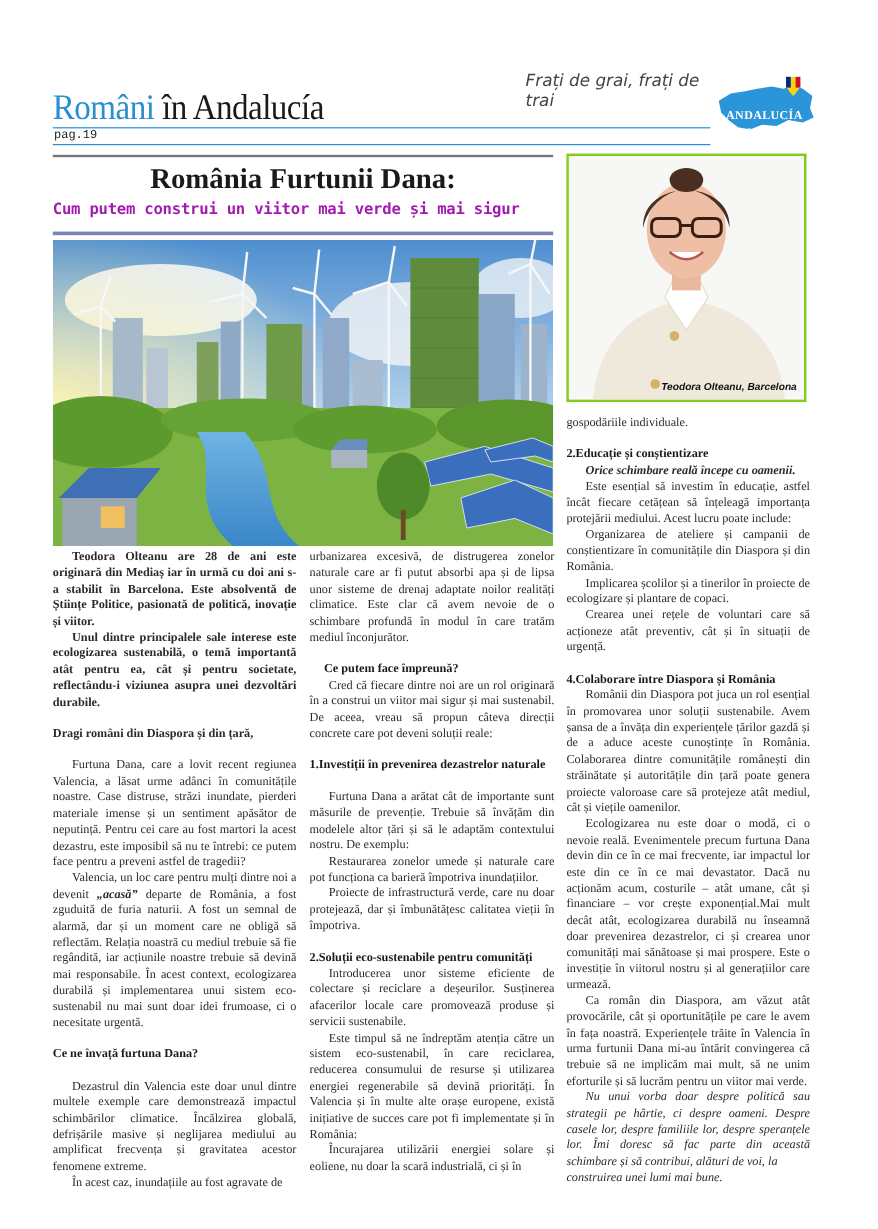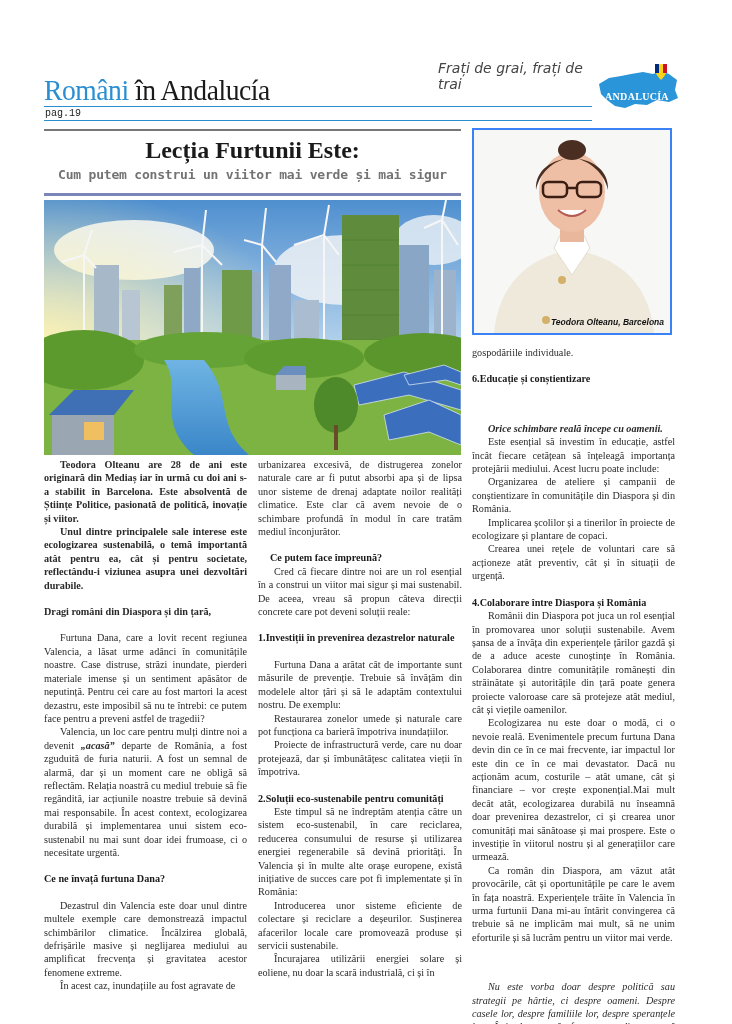--- a/index.html
+++ b/index.html
@@ -15,36 +15,36 @@
   .rule-bot { position: absolute; left: 44px; top: 120px; width: 548px; height: 1px; background: #2a8fd0; }
   .pag { position: absolute; left: 45px; top: 108px; font-family: Liberation Mono, monospace; font-size: 10px; color: #222; }
 
   .logo { position: absolute; left: 595px; top: 62px; width: 84px; height: 50px; }
   .logo-text1 { position: absolute; left: 12px; top: 20px; font-size: 7px; color: #fff; font-family: "Liberation Serif", serif; width: 60px; text-align: center; margin-top: 24px; }
   .logo-text2 { position: absolute; left: 6px; top: 29px; font-size: 10px; color: #fff; font-weight: bold; font-family: "Liberation Serif", serif; width: 72px; text-align: center; letter-spacing: 0.3px; }
 
   .title-rule1 { position: absolute; left: 44px; top: 129px; width: 417px; height: 2px; background: #777; }
   .title-rule-right { position: absolute; left: 476px; top: 129px; width: 196px; height: 2px; background: #2a3a7a; }
   .title { position: absolute; left: 44px; top: 137px; width: 417px; text-align: center; font-family: "Liberation Serif", serif; font-weight: bold; font-size: 24px; color: #1a1a1a; }
-  .subtitle { position: absolute; left: 44px; top: 167px; width: 417px; text-align: center; font-family: "DejaVu Sans Mono", monospace; font-weight: bold; font-size: 13px; color: #737373; letter-spacing: -0.2px; }
+  .subtitle { position: absolute; left: 44px; top: 167px; width: 417px; text-align: left; font-family: "DejaVu Sans Mono", monospace; font-weight: bold; font-size: 13px; color: #a21caf; letter-spacing: -0.2px; }
   .title-rule2 { position: absolute; left: 44px; top: 193px; width: 417px; height: 3px; background: #7b86b8; }
 
   .hero { position: absolute; left: 44px; top: 200px; width: 417px; height: 255px; overflow: hidden; }
 
-  .portrait { position: absolute; left: 472px; top: 128px; width: 200px; height: 207px; border: 2px solid #3b82f6; background: #f7f7f5; overflow: hidden; }
+  .portrait { position: absolute; left: 472px; top: 128px; width: 200px; height: 207px; border: 2px solid #84cc16; background: #f7f7f5; overflow: hidden; }
   .portrait-caption { position: absolute; right: 6px; bottom: 6px; font-family: "Liberation Sans", sans-serif; font-style: italic; font-weight: bold; font-size: 8.5px; color: #111; }
 
   .col { position: absolute; font-size: 10.2px; line-height: 13.4px; text-align: justify; color: #2a2a2a; }
   .col p { text-indent: 16px; }
   .col .intro { font-weight: bold; }
   .col .center { text-align: left; text-indent: 0; }
   .col .bold { font-weight: bold; }
   .col .h { font-weight: bold; text-indent: 0; color: #1a1a1a; }
   .col .sp { height: 13px; }
-  .col .it { font-style: italic; margin-top: 36px; }
+  .col .it { font-style: italic; }
   .col1 { left: 44px; top: 458px; width: 203px; }
   .col2 { left: 258px; top: 458px; width: 204px; }
   .col3 { left: 472px; top: 346px; width: 203px; }
 </style>
 </head>
 <body>
 
 <div class="header">
   <div class="masthead">
     <span class="blue">Români</span><span class="black"> în Andalucía</span>
@@ -63,21 +63,21 @@
         <rect x="68" y="2" width="4" height="9" fill="#ce1126"></rect>
       </g>
     </svg>
     <div class="logo-text1">Români în</div>
     <div class="logo-text2">ANDALUCÍA</div>
   </div>
 </div>
 
 <div class="title-rule1"></div>
 <div class="title-rule-right"></div>
-<h1 class="title">Lecția Furtunii Este:</h1>
+<h1 class="title">România Furtunii Dana:</h1>
 <h2 class="subtitle">Cum putem construi un viitor mai verde și mai sigur</h2>
 <div class="title-rule2"></div>
 
 <div class="hero">
   <svg width="417" height="255" viewBox="0 0 417 255">
     <defs>
       <linearGradient id="sky" x1="0" y1="0" x2="0" y2="1">
         <stop offset="0" stop-color="#4f8fcf"></stop>
           <stop offset="0.6" stop-color="#b9d6ee"></stop>
           <stop offset="1" stop-color="#e8f0e0"></stop>
@@ -196,43 +196,43 @@
   <p class="h center">Ce ne învață furtuna Dana?</p>
   <div class="sp"></div>
   <p>Dezastrul din Valencia este doar unul dintre multele exemple care demonstrează impactul schimbărilor climatice. Încălzirea globală, defrișările masive și neglijarea mediului au amplificat frecvența și gravitatea acestor fenomene extreme.</p>
   <p>În acest caz, inundațiile au fost agravate de</p>
 </div>
 
 <div class="col col2">
   <p style="text-indent:0">urbanizarea excesivă, de distrugerea zonelor naturale care ar fi putut absorbi apa și de lipsa unor sisteme de drenaj adaptate noilor realități climatice. Este clar că avem nevoie de o schimbare profundă în modul în care tratăm mediul înconjurător.</p>
   <div class="sp"></div>
   <p class="h" style="text-indent:12px">Ce putem face împreună?</p>
-  <p>Cred că fiecare dintre noi are un rol esențial în a construi un viitor mai sigur și mai sustenabil. De aceea, vreau să propun câteva direcții concrete care pot deveni soluții reale:</p>
+  <p>Cred că fiecare dintre noi are un rol originară în a construi un viitor mai sigur și mai sustenabil. De aceea, vreau să propun câteva direcții concrete care pot deveni soluții reale:</p>
   <div class="sp"></div>
   <p class="h" style="text-align:justify">1.Investiții în prevenirea dezastrelor naturale</p>
   <div class="sp"></div>
   <p>Furtuna Dana a arătat cât de importante sunt măsurile de prevenție. Trebuie să învățăm din modelele altor țări și să le adaptăm contextului nostru. De exemplu:</p>
   <p>Restaurarea zonelor umede și naturale care pot funcționa ca barieră împotriva inundațiilor.</p>
   <p>Proiecte de infrastructură verde, care nu doar protejează, dar și îmbunătățesc calitatea vieții în împotriva.</p>
   <div class="sp"></div>
   <p class="h">2.Soluții eco-sustenabile pentru comunități</p>
+  <p>Introducerea unor sisteme eficiente de colectare și reciclare a deșeurilor. Susținerea afacerilor locale care promovează produse și servicii sustenabile.</p>
   <p>Este timpul să ne îndreptăm atenția către un sistem eco-sustenabil, în care reciclarea, reducerea consumului de resurse și utilizarea energiei regenerabile să devină priorități. În Valencia și în multe alte orașe europene, există inițiative de succes care pot fi implementate și în România:</p>
-  <p>Introducerea unor sisteme eficiente de colectare și reciclare a deșeurilor. Susținerea afacerilor locale care promovează produse și servicii sustenabile.</p>
   <p>Încurajarea utilizării energiei solare și eoliene, nu doar la scară industrială, ci și în</p>
 </div>
 
 <div class="col col3">
   <p style="text-indent:0">gospodăriile individuale.</p>
   <div class="sp"></div>
-  <p class="h">6.Educație și conștientizare</p>
+  <p class="h">2.Educație și conștientizare</p>
   <p class="bold it">Orice schimbare reală începe cu oamenii.</p>
   <p>Este esențial să investim în educație, astfel încât fiecare cetățean să înțeleagă importanța protejării mediului. Acest lucru poate include:</p>
   <p>Organizarea de ateliere și campanii de conștientizare în comunitățile din Diaspora și din România.</p>
   <p>Implicarea școlilor și a tinerilor în proiecte de ecologizare și plantare de copaci.</p>
   <p>Crearea unei rețele de voluntari care să acționeze atât preventiv, cât și în situații de urgență.</p>
   <div class="sp"></div>
   <p class="h">4.Colaborare între Diaspora și România</p>
   <p>Românii din Diaspora pot juca un rol esențial în promovarea unor soluții sustenabile. Avem șansa de a învăța din experiențele țărilor gazdă și de a aduce aceste cunoștințe în România. Colaborarea dintre comunitățile românești din străinătate și autoritățile din țară poate genera proiecte valoroase care să protejeze atât mediul, cât și viețile oamenilor.</p>
   <p>Ecologizarea nu este doar o modă, ci o nevoie reală. Evenimentele precum furtuna Dana devin din ce în ce mai frecvente, iar impactul lor este din ce în ce mai devastator. Dacă nu acționăm acum, costurile – atât umane, cât și financiare – vor crește exponențial.Mai mult decât atât, ecologizarea durabilă nu înseamnă doar prevenirea dezastrelor, ci și crearea unor comunități mai sănătoase și mai prospere. Este o investiție în viitorul nostru și al generațiilor care urmează.</p>
   <p>Ca român din Diaspora, am văzut atât provocările, cât și oportunitățile pe care le avem în fața noastră. Experiențele trăite în Valencia în urma furtunii Dana mi-au întărit convingerea că trebuie să ne implicăm mai mult, să ne unim eforturile și să lucrăm pentru un viitor mai verde.</p>
-  <p class="it">Nu este vorba doar despre politică sau strategii pe hârtie, ci despre oameni. Despre casele lor, despre familiile lor, despre speranțele lor. Îmi doresc să fac parte din această schimbare și să contribui, alături de voi, la</p>
+  <p class="it">Nu unui vorba doar despre politică sau strategii pe hârtie, ci despre oameni. Despre casele lor, despre familiile lor, despre speranțele lor. Îmi doresc să fac parte din această schimbare și să contribui, alături de voi, la</p>
   <p class="it center">construirea unei lumi mai bune.</p>
 </div>
 
 </body></html>

